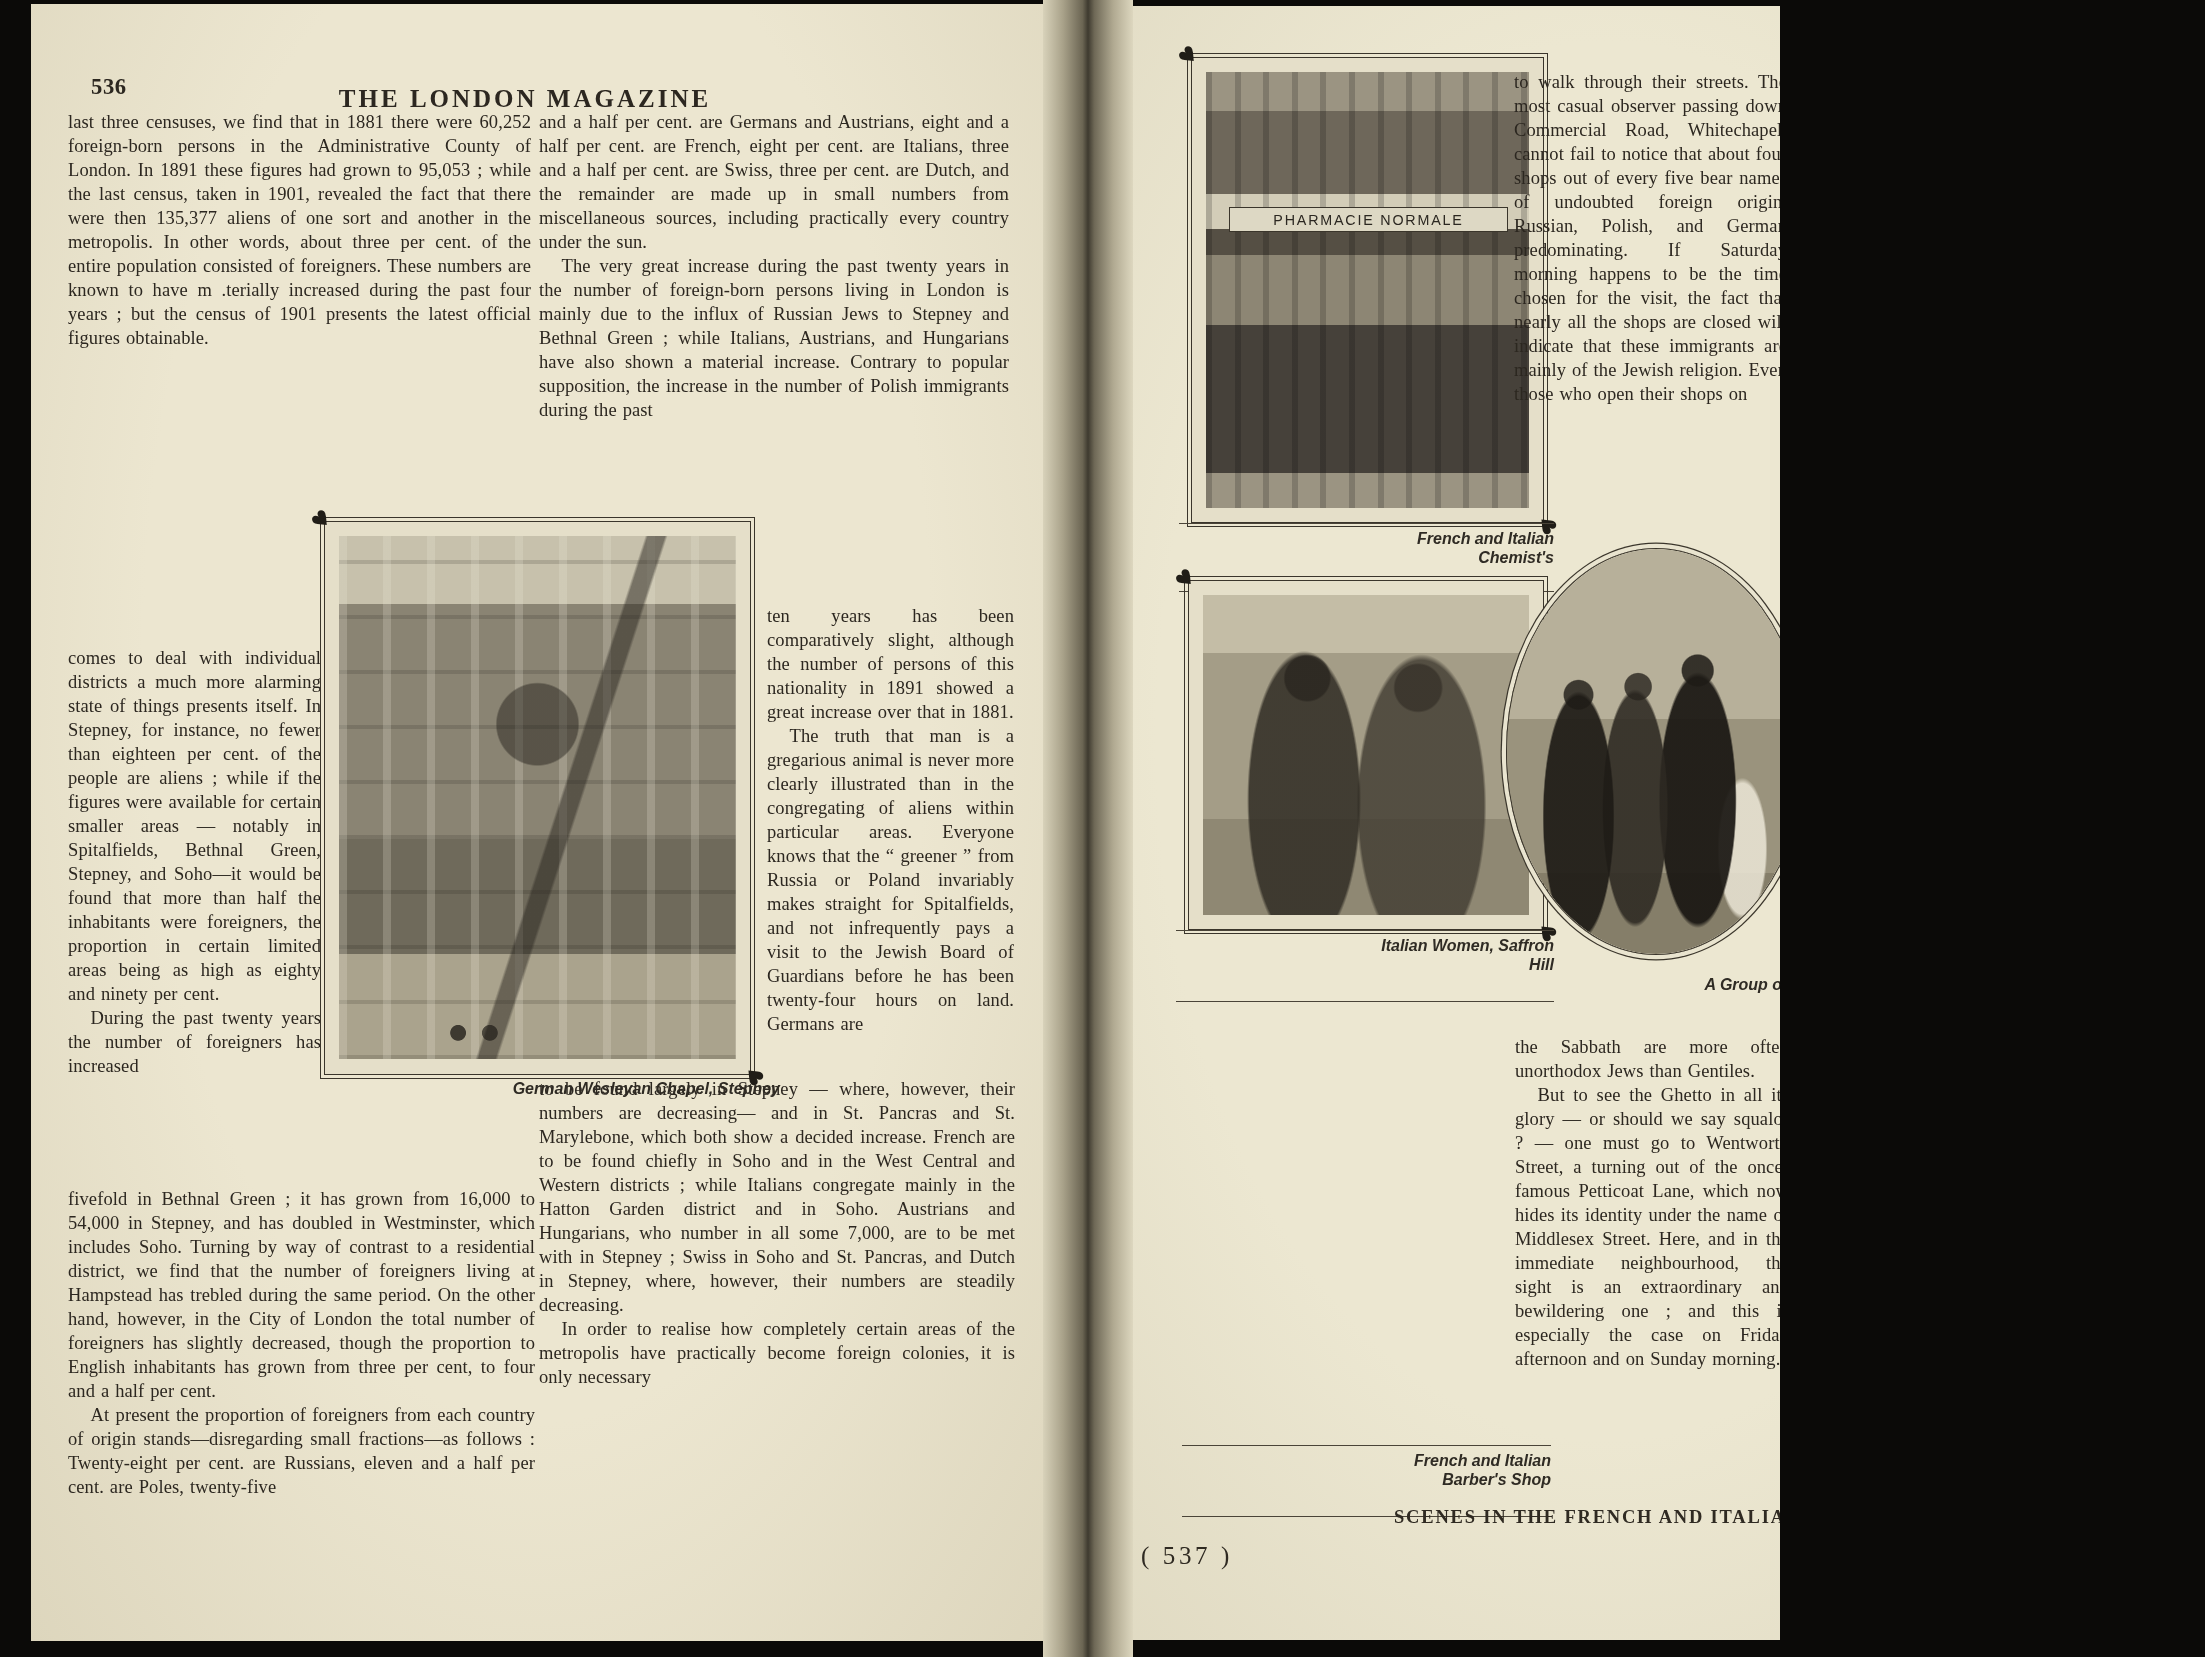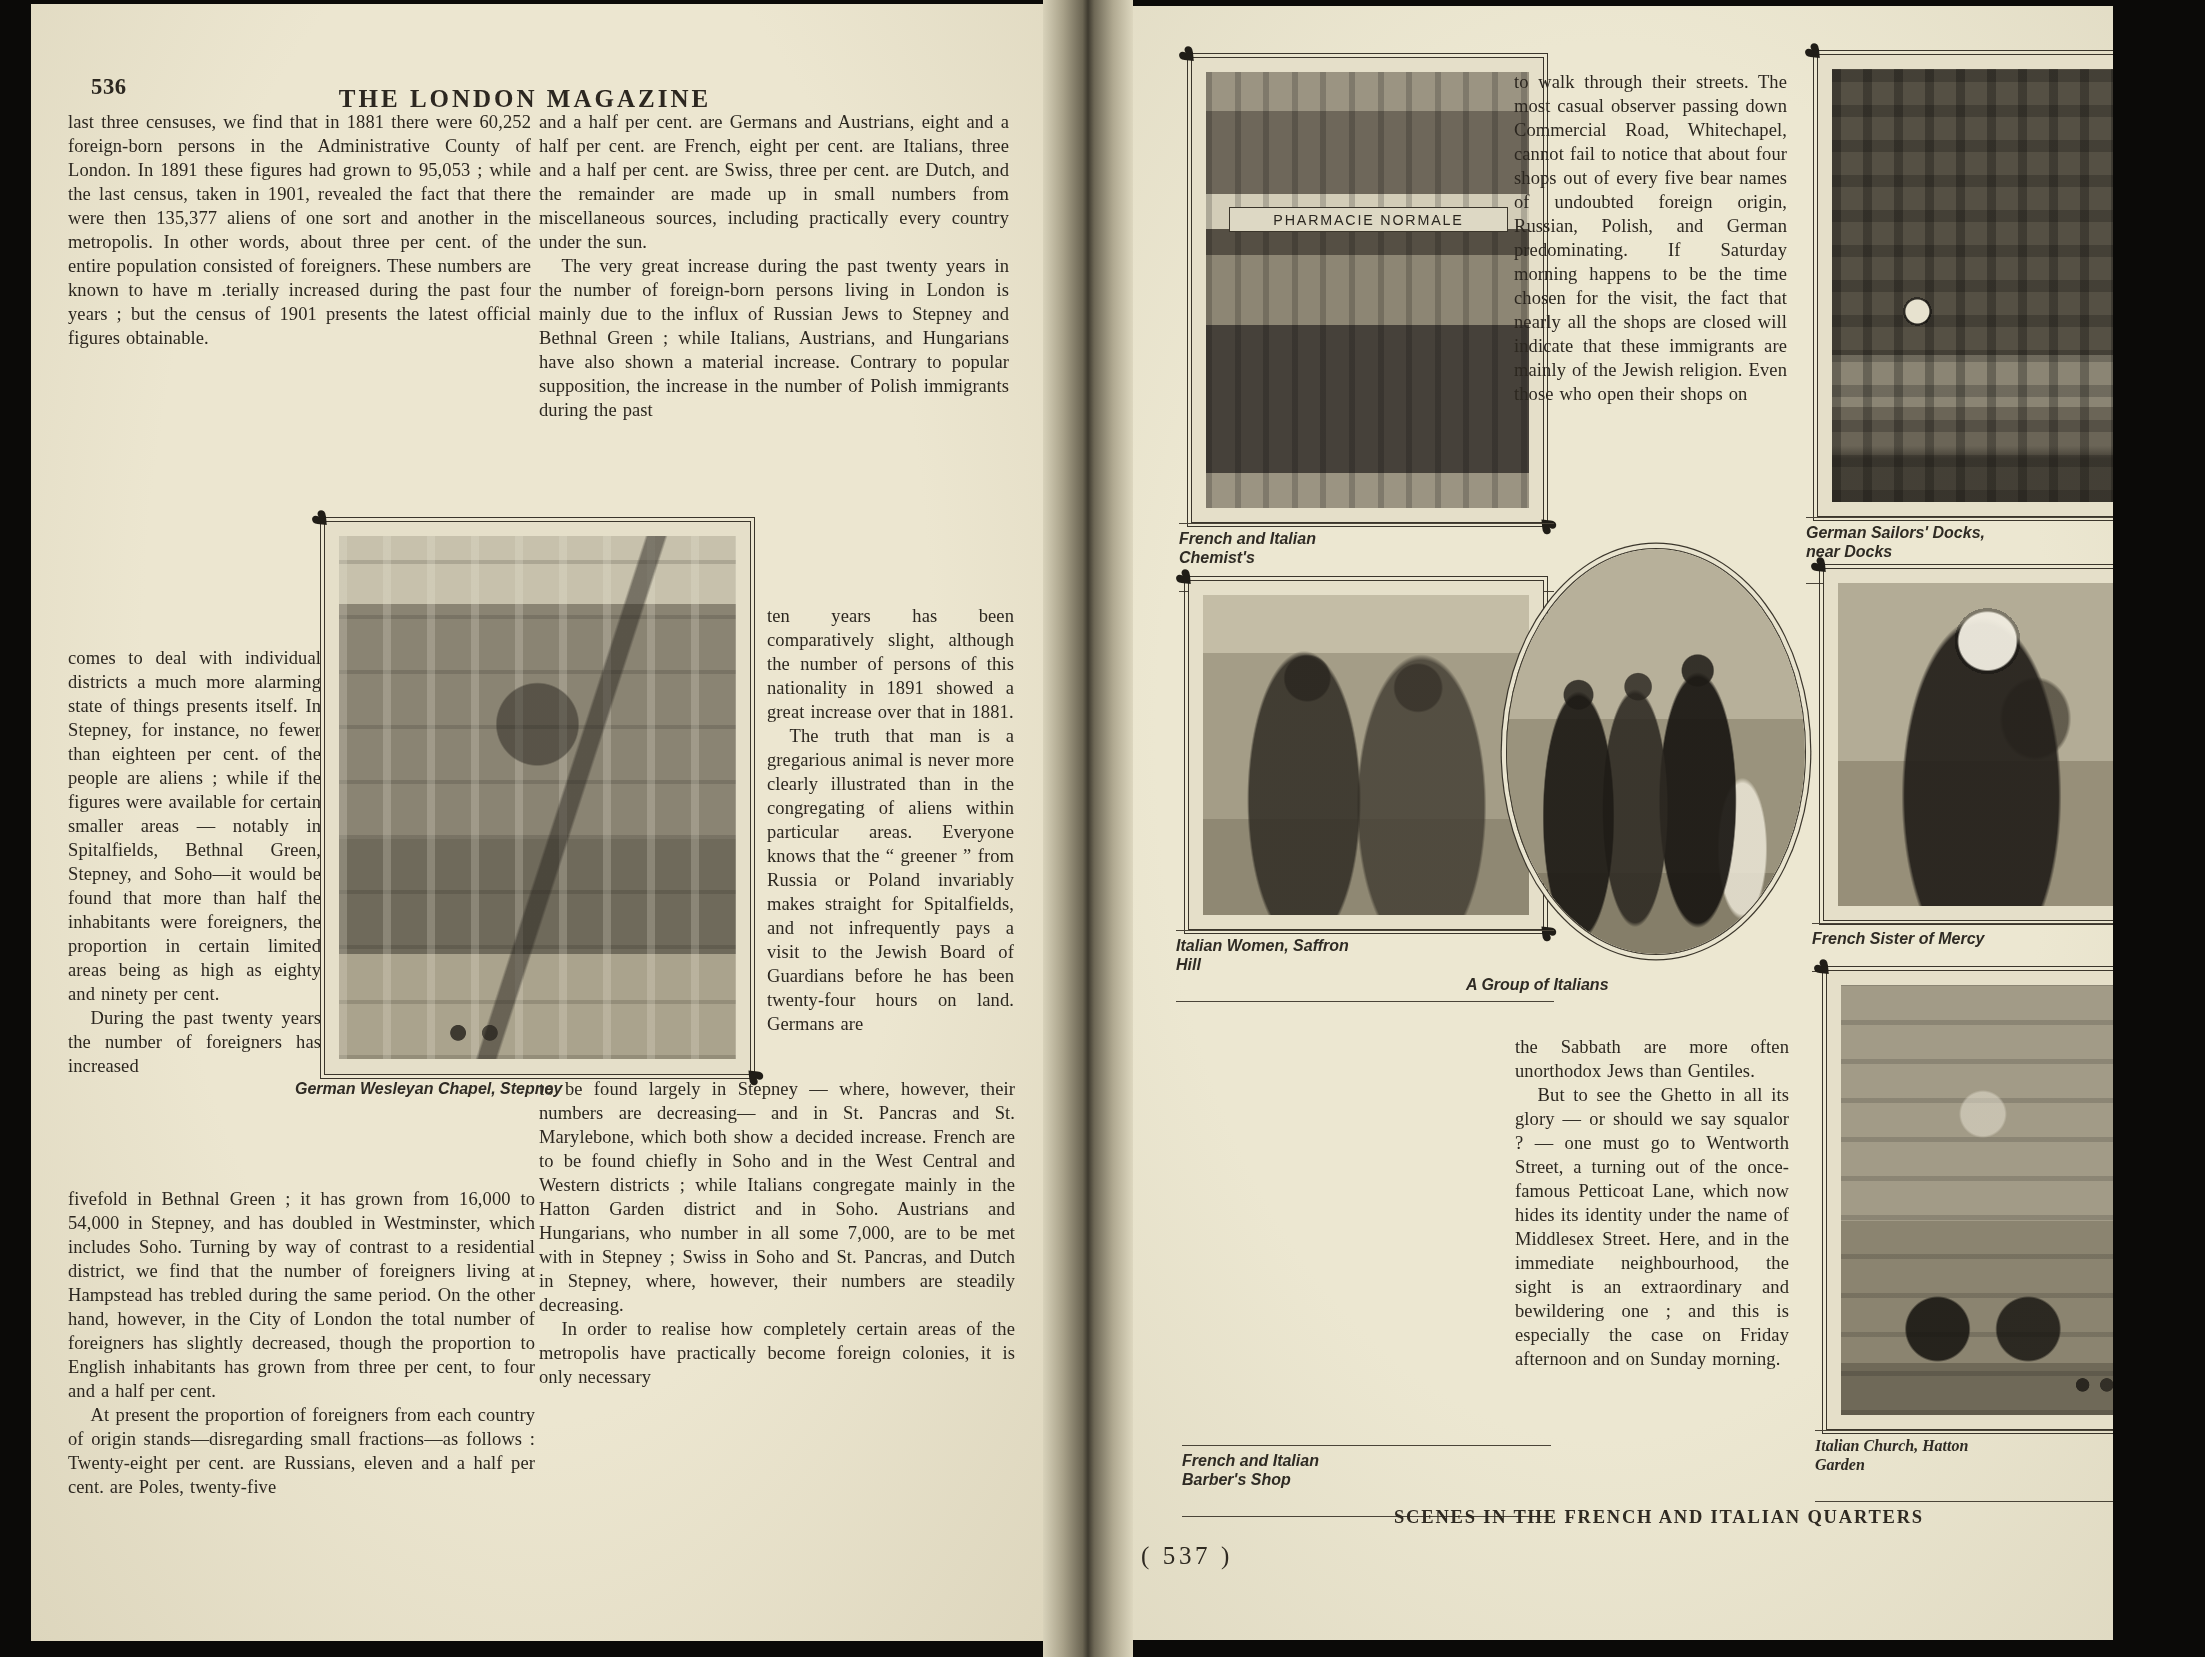--- a/index.html
+++ b/index.html
@@ -1,16 +1,16 @@
 <!DOCTYPE html>
 <html style="font-size:9.5px"><head>
 <meta charset="utf-8">
 <style>
   html,body{margin:0;padding:0;background:#0b0a08;}
-  .stage{position:relative;width:2113px;height:1657px;background:#0b0a08;overflow:hidden;
+  .stage{position:relative;width:1780px;height:1657px;background:#0b0a08;overflow:hidden;
          font-family:"Liberation Serif","DejaVu Serif",serif;color:#2c2720;}
   .page{position:absolute;overflow:hidden;}
   .page-left{left:31px;top:3.6px;width:1012px;height:1637px;
     background:radial-gradient(ellipse at 50% 40%,#ece6d0 55%,#ddd6bd 100%);}
   .page-right{left:1133px;top:6px;width:1052px;height:1634px;
     background:radial-gradient(ellipse at 45% 45%,#ece7d1 55%,#ded8c0 100%);}
   .gutter{position:absolute;left:1043px;top:0;width:90px;height:1657px;
     background:linear-gradient(90deg,#d8d2ba 0%,#a9a28a 22%,#6b6553 44%,#3e3a2f 50%,#6e6856 57%,#b0a991 78%,#ddd7bf 100%);}
 
   .pagenum{position:absolute;font-weight:bold;font-size:22.6px;letter-spacing:0.6px;}
@@ -30,21 +30,21 @@
   .c2b3{left:508px;top:1073px;width:476px;height:458px;}
 
   .frame{position:absolute;border:1.8px solid #3a352b;outline:0.6px solid #3a352b;outline-offset:3.6px;background:#e5dfc9;}
   .frame::before,.frame::after{position:absolute;color:#201d17;font-size:21.4px;line-height:1;
     font-family:"DejaVu Sans",sans-serif;}
   .frame::before{content:"♥";top:-13px;left:-13px;transform:rotate(-45deg);}
   .frame::after{content:"♥";bottom:-13px;right:-13px;transform:rotate(135deg);}
   .photo{position:absolute;inset:14.3px;overflow:hidden;}
 
   .caption{position:absolute;font-family:"Liberation Sans","DejaVu Sans",sans-serif;
-    font-style:italic;font-weight:bold;font-size:16px;line-height:19px;text-align:left;color:#2f2b24;}
+    font-style:italic;font-weight:bold;font-size:16px;line-height:19px;text-align:right;color:#2f2b24;}
   .capband{border-top:0.6px solid #4a4438;border-bottom:1.2px solid #4a4438;padding-top:4.8px;}
   .caption .l{display:block;}
 
   
   .chapel-frame{left:293px;top:517px;width:425px;height:552px;}
   .chapel-caption{left:264px;top:1075px;width:485px;}
   .ph-chapel{background:
     radial-gradient(circle 8.3px at 30% 95%, rgba(25,22,18,.75) 0 90%, transparent 100%),
     radial-gradient(circle 8.3px at 38% 95%, rgba(25,22,18,.65) 0 90%, transparent 100%),
     radial-gradient(circle 42px at 50% 36%, rgba(28,25,20,.45) 0 96%, transparent 100%),

